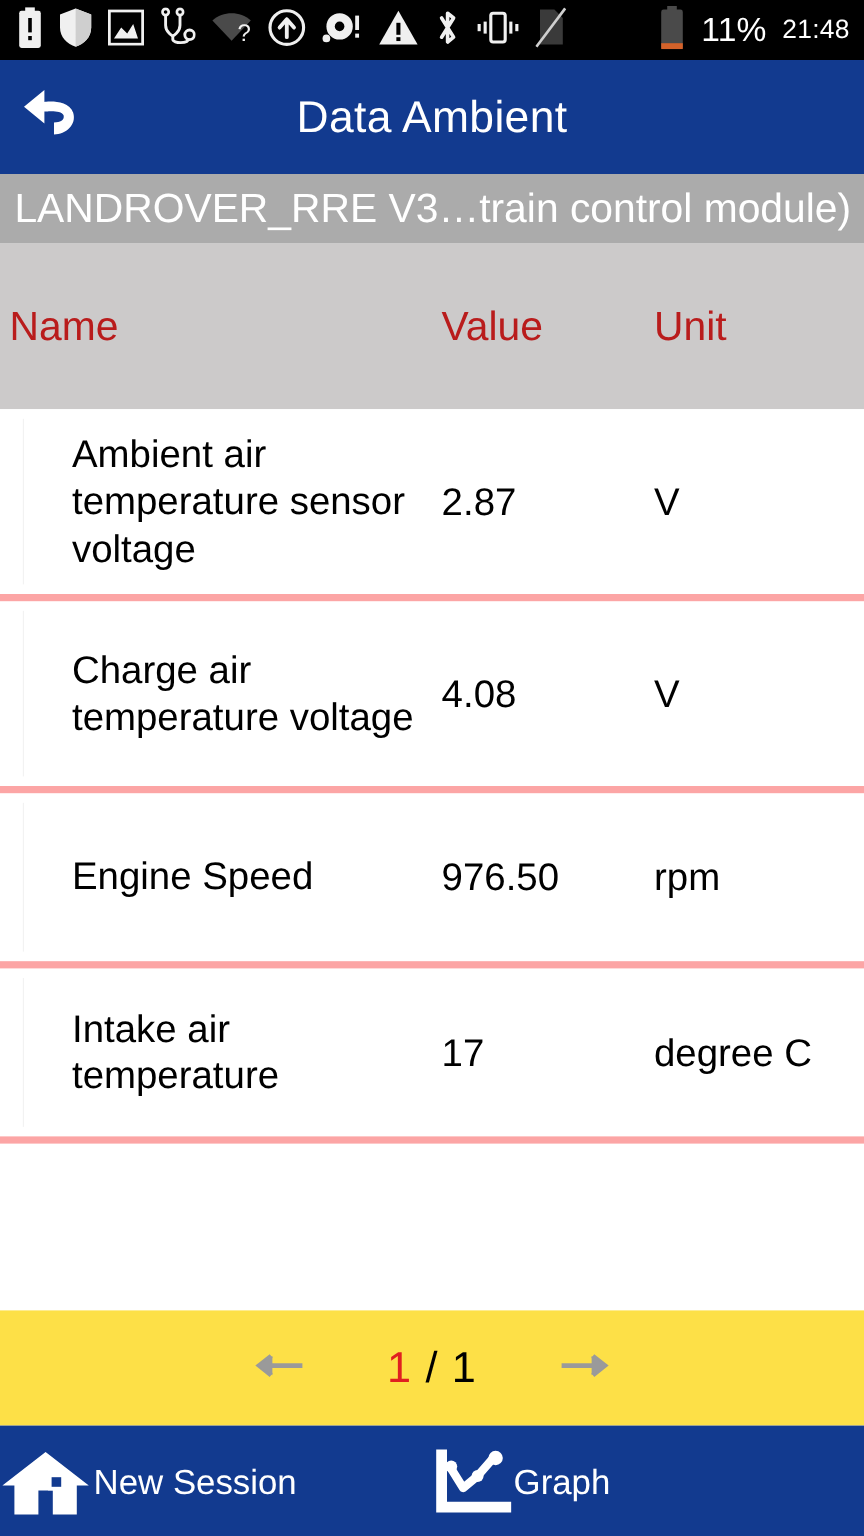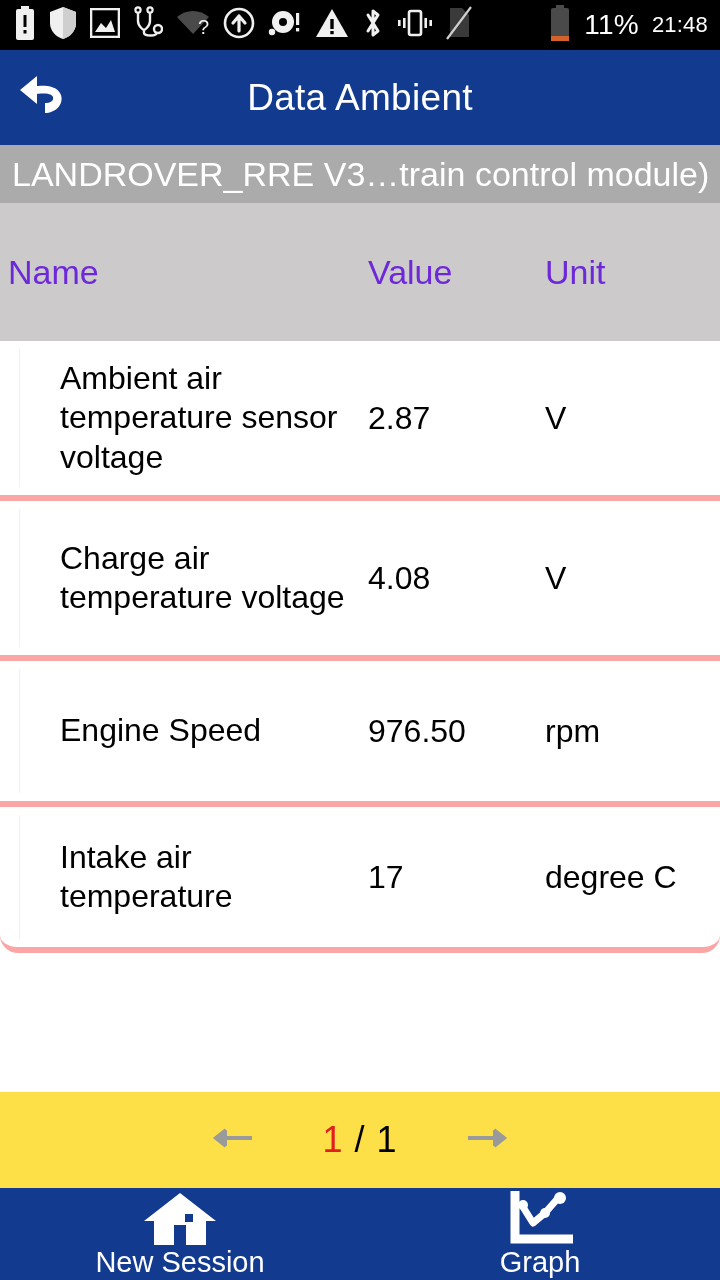--- a/index.html
+++ b/index.html
@@ -37,21 +37,21 @@
   
   .subtitle{
     flex:0 0 58px; background:#ababab;
     display:flex; align-items:center; padding:0 12px;
     color:#ffffff; font-size:34px; white-space:nowrap; overflow:hidden;
   }
 
   
   .thead{
     flex:0 0 138px; background:#cccaca;
-    display:flex; align-items:center; color:#6d28d9; font-size:34px;
+    display:flex; align-items:center; color:#b91c1c; font-size:34px;
   }
   .col-name{ width:368px; padding-left:8px; }
   .col-value{ width:177px; }
   .col-unit{ flex:1; }
 
   
   .tbody{ flex:1 1 auto; background:#ffffff; overflow:hidden; }
   .row{
     display:flex; align-items:center;
     border-bottom:6px solid #fca5a5;
@@ -61,41 +61,41 @@
     position:absolute; left:19px; top:8px; bottom:8px; width:1px; background:#f2f2f2;
   }
   .cell-name{
     width:368px; padding-left:60px; padding-right:14px;
     font-size:32px; color:#000000; line-height:1.22;
   }
   .cell-value{ width:177px; font-size:32px; color:#000000; }
   .cell-unit{ flex:1; font-size:32px; color:#000000; }
   .row.r1, .row.r2{ min-height:160px; }
   .row.r3{ min-height:146px; }
-  .row.r4{ min-height:146px;border-radius:18px; }
+  .row.r4{ min-height:146px; }
 
   
   .pager{
     flex:0 0 96px; background:#fde047;
     display:flex; align-items:center; justify-content:center; gap:0;
   }
   .pg-arrow{ width:96px; display:flex; align-items:center; justify-content:center; }
   .pg-label{
     min-width:160px; text-align:center; font-size:36px; color:#000000;
     letter-spacing:1px;
   }
   .pg-cur{ color:#e02020; font-weight:400; }
   .pg-sep{ color:#000000; }
 
   
   .bottomnav{
     flex:0 0 92px; background:#123a8f; display:flex;
   }
   .navitem{
-    flex:1; display:flex; flex-direction:column;
+    flex:1; display:flex; flex-direction:row;
     align-items:center; justify-content:flex-start; padding-top:4px; gap:2px;
   }
   .nav-label{ color:#ffffff; font-size:29px; line-height:1; }
   .nav-icon{ height:54px; display:flex; align-items:center; justify-content:center; }
 </style>
 </head>
 <body>
 
 <div id="app">
 

